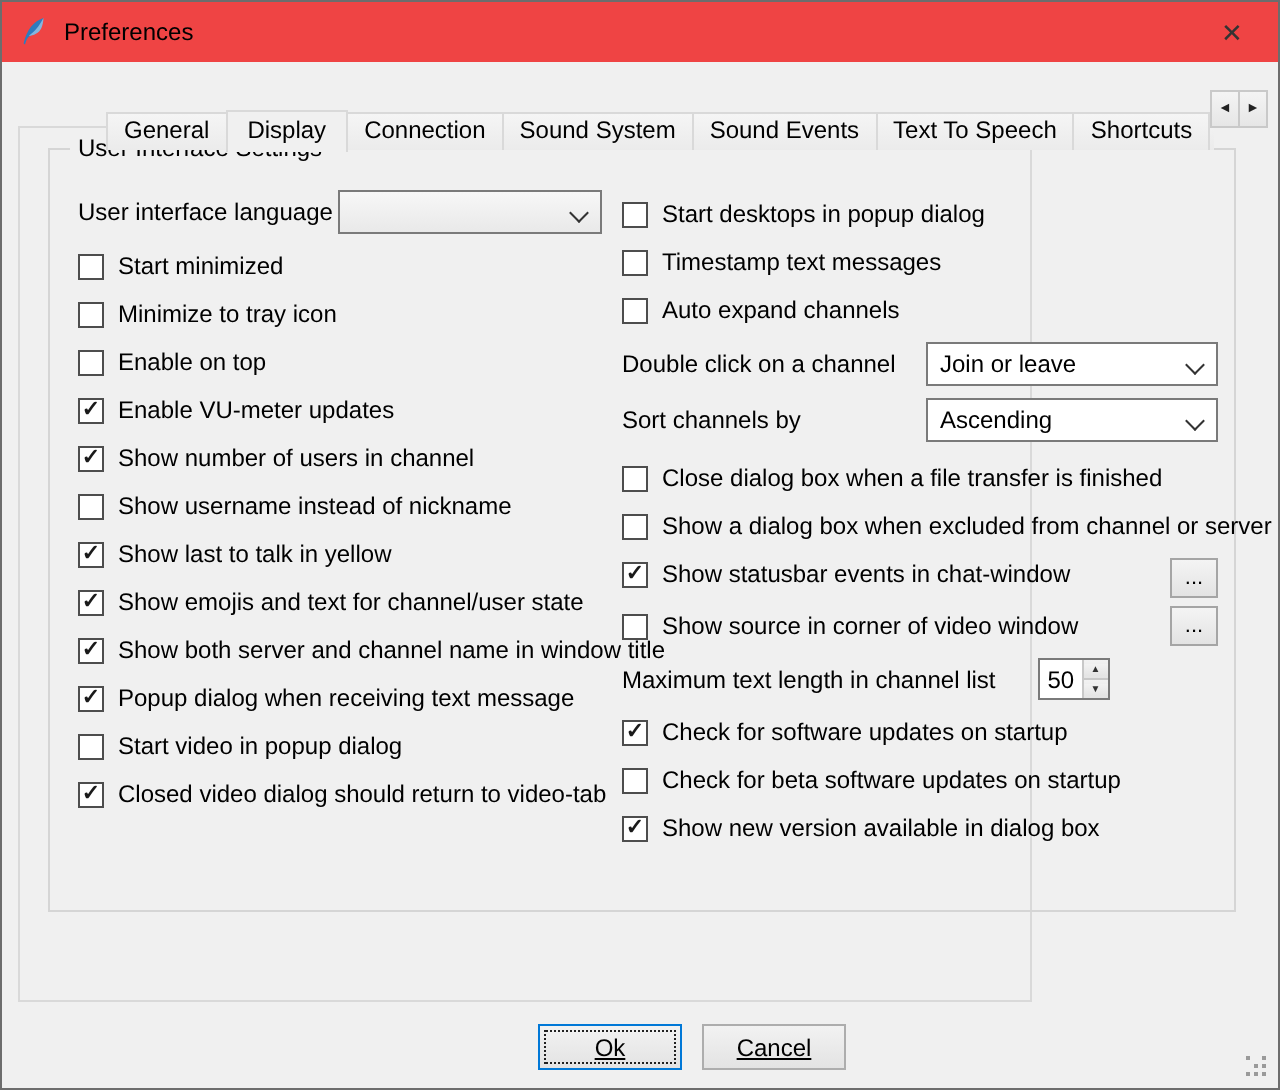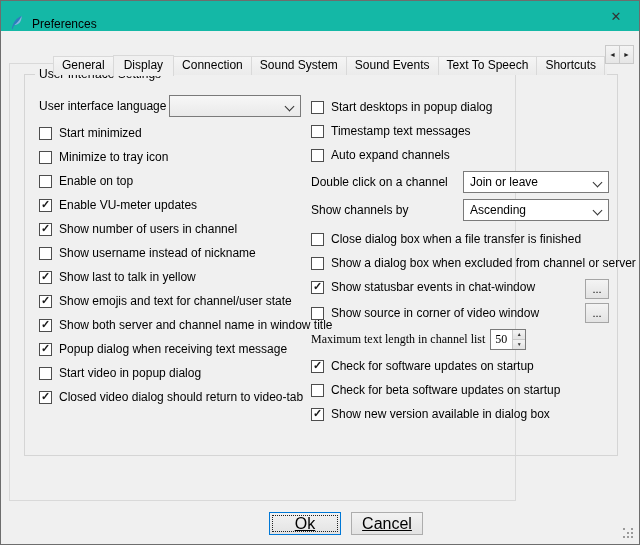--- a/index.html
+++ b/index.html
@@ -3,22 +3,22 @@
 <meta charset="utf-8">
 <style>
   * { box-sizing: border-box; margin: 0; padding: 0; }
   html, body { width: 640px; height: 545px; overflow: hidden; }
   body { font-family: "Liberation Sans", sans-serif; font-size: 12px; color: #000; }
 
   .window { position: relative; width: 640px; height: 545px; background: #f0f0f0;
             border: 1px solid #6d6d6d; }
 
   
-  .titlebar { position: absolute; left: 0; top: 0; right: 0; height: 30px; background: #14b8a6;
-              display: flex; align-items: flex-end; padding-left: 8px; gap: 7px; }
+  .titlebar { position: absolute; left: 0; top: 0; right: 0; height: 30px; background: #ef4444;
+              display: flex; align-items: center; padding-left: 8px; gap: 7px; }
   .app-icon { width: 16px; height: 16px; flex: 0 0 auto; }
   .title-text { font-size: 12px; }
   .close-btn { position: absolute; right: 0; top: 0; width: 46px; height: 30px;
                display: flex; align-items: center; justify-content: center;
                color: #333; font-size: 13px; cursor: default; }
 
   
   .tabbar { position: absolute; left: 8px; top: 54px; height: 21px; width: 598px;
             overflow: hidden; display: flex; align-items: center; z-index: 2; padding-left: 44px; }
   .tab { flex: 0 0 auto; height: 19px; line-height: 17px; padding: 0 8px; margin-bottom: 1px;
@@ -39,21 +39,21 @@
   .groupbox { position: absolute; left: 14px; top: 10px; width: 594px; height: 382px;
               border: 1px solid #d5d5d5; }
   .group-label { position: absolute; top: -8px; left: 10px; background: #f0f0f0;
                  padding: 0 4px; font-size: 12px; }
 
   .col-left  { position: absolute; left: 14px;  top: 20px; width: 262px; }
   .col-right { position: absolute; left: 286px; top: 24px; width: 298px; }
 
   .row { display: flex; align-items: center; }
   .between { justify-content: space-between; }
-  .gapped { gap: 5px; font-family: Liberation Serif, serif; }
+  .gapped { gap: 21px; }
 
   
   .cb { display: flex; align-items: center; gap: 7px; height: 16px; margin-bottom: 8px; }
   .cb .box { width: 13px; height: 13px; background: #fff; border: 1px solid #4d4d4d;
              flex: 0 0 auto; display: flex; align-items: center; justify-content: center;
              font-size: 11px; color: #1a1a1a; }
   .cb .box.checked::after { content: "\2713"; font-weight: bold; margin-top: -1px; }
   .cb .lbl { white-space: nowrap; }
 
   
@@ -78,21 +78,21 @@
   .spin .spin-btns { width: 13px; border-left: 1px solid #c8c8c8; display: flex;
                      flex-direction: column; }
   .spin .spin-btns span { flex: 1; display: flex; align-items: center; justify-content: center;
                           font-size: 5px; color: #333; background: linear-gradient(#f2f2f2,#e4e4e4); }
   .spin .spin-btns span + span { border-top: 1px solid #c8c8c8; }
 
   
   .btn { position: absolute; top: 511px; width: 72px; height: 23px;
          background: linear-gradient(#f2f2f2, #e3e3e3); border: 1px solid #adadad;
          display: flex; align-items: center; justify-content: center;
-         text-decoration: underline; font-family: inherit; font-size: 16px; }
+         text-decoration: underline; font-family: inherit; font-size: 12px; }
   .btn.ok { left: 268px; border-color: #0078d7; outline: 1px dotted #212121; outline-offset: -4px; }
   .btn.cancel { left: 350px; }
 
   
   .grip { position: absolute; right: 4px; bottom: 4px; width: 12px; height: 12px; }
   .grip::after { content: ""; position: absolute; left: 0; top: 0; width: 2px; height: 2px;
                  background: #9a9a9a;
                  box-shadow: 8px 0 #9a9a9a, 4px 4px #9a9a9a, 8px 4px #9a9a9a,
                              0 8px #9a9a9a, 4px 8px #9a9a9a, 8px 8px #9a9a9a; }
   .mb6 { margin-bottom: 6px; } .mb8 { margin-bottom: 8px; } .mb10 { margin-bottom: 10px; }
@@ -214,21 +214,21 @@
 
         <div class="row between mb6">
           <span>Double click on a channel</span>
           <div class="combo w146">
             <span class="val">Join or leave</span>
             <span class="chev"></span>
           </div>
         </div>
 
         <div class="row between mb10">
-          <span>Show channels by</span>
+          <span>Sort channels by</span>
           <div class="combo w146">
             <span class="val">Ascending</span>
             <span class="chev"></span>
           </div>
         </div>
 
         <div class="cb">
           <span class="box"></span>
           <span class="lbl">Close dialog box when a file transfer is finished</span>
         </div>

